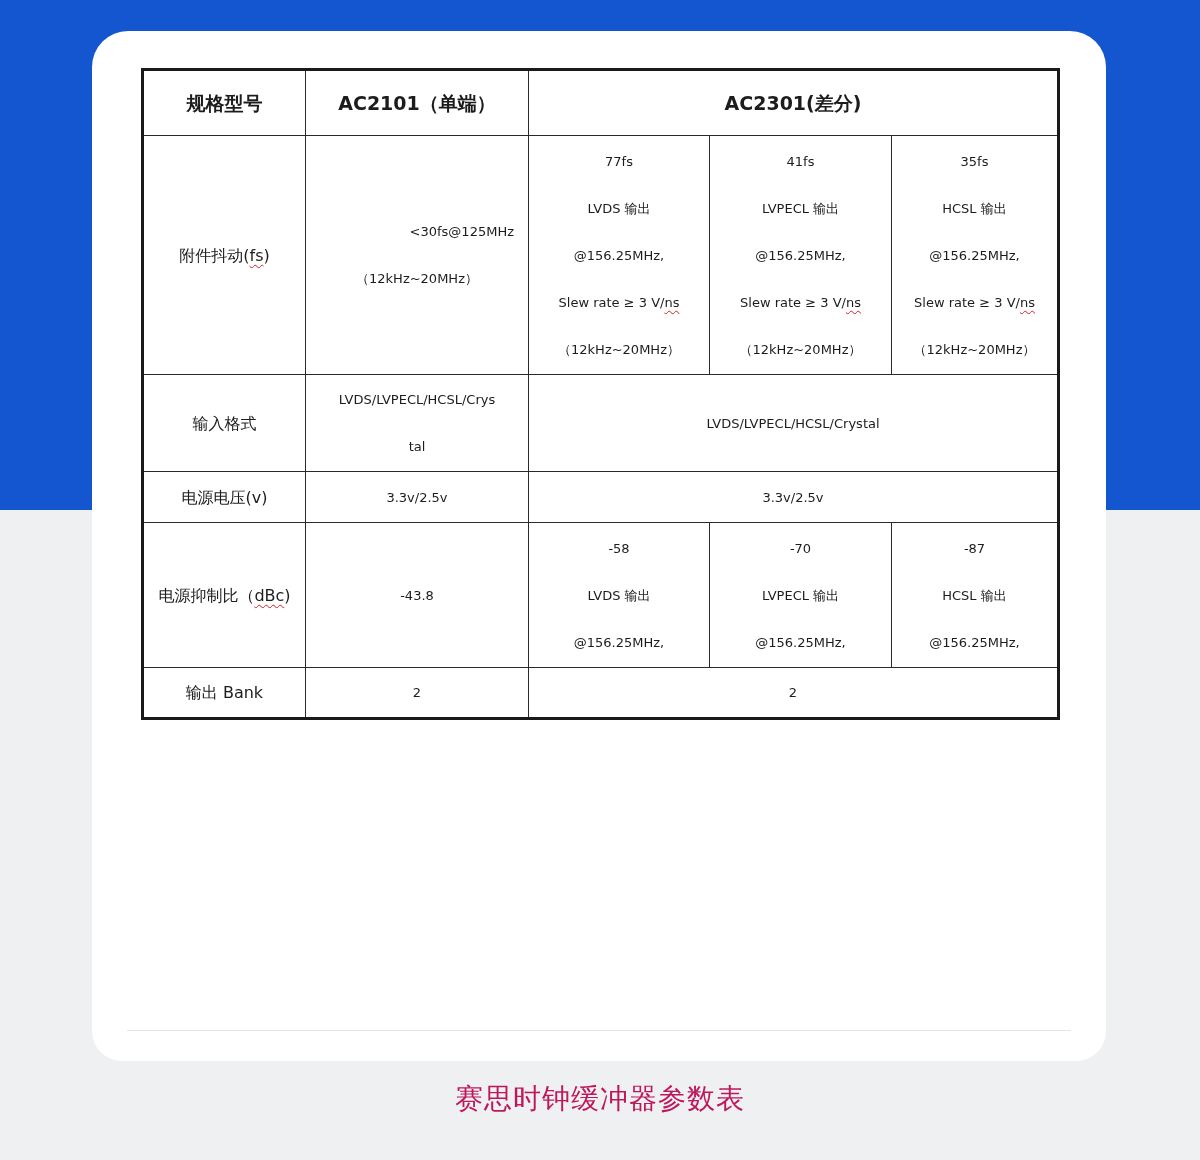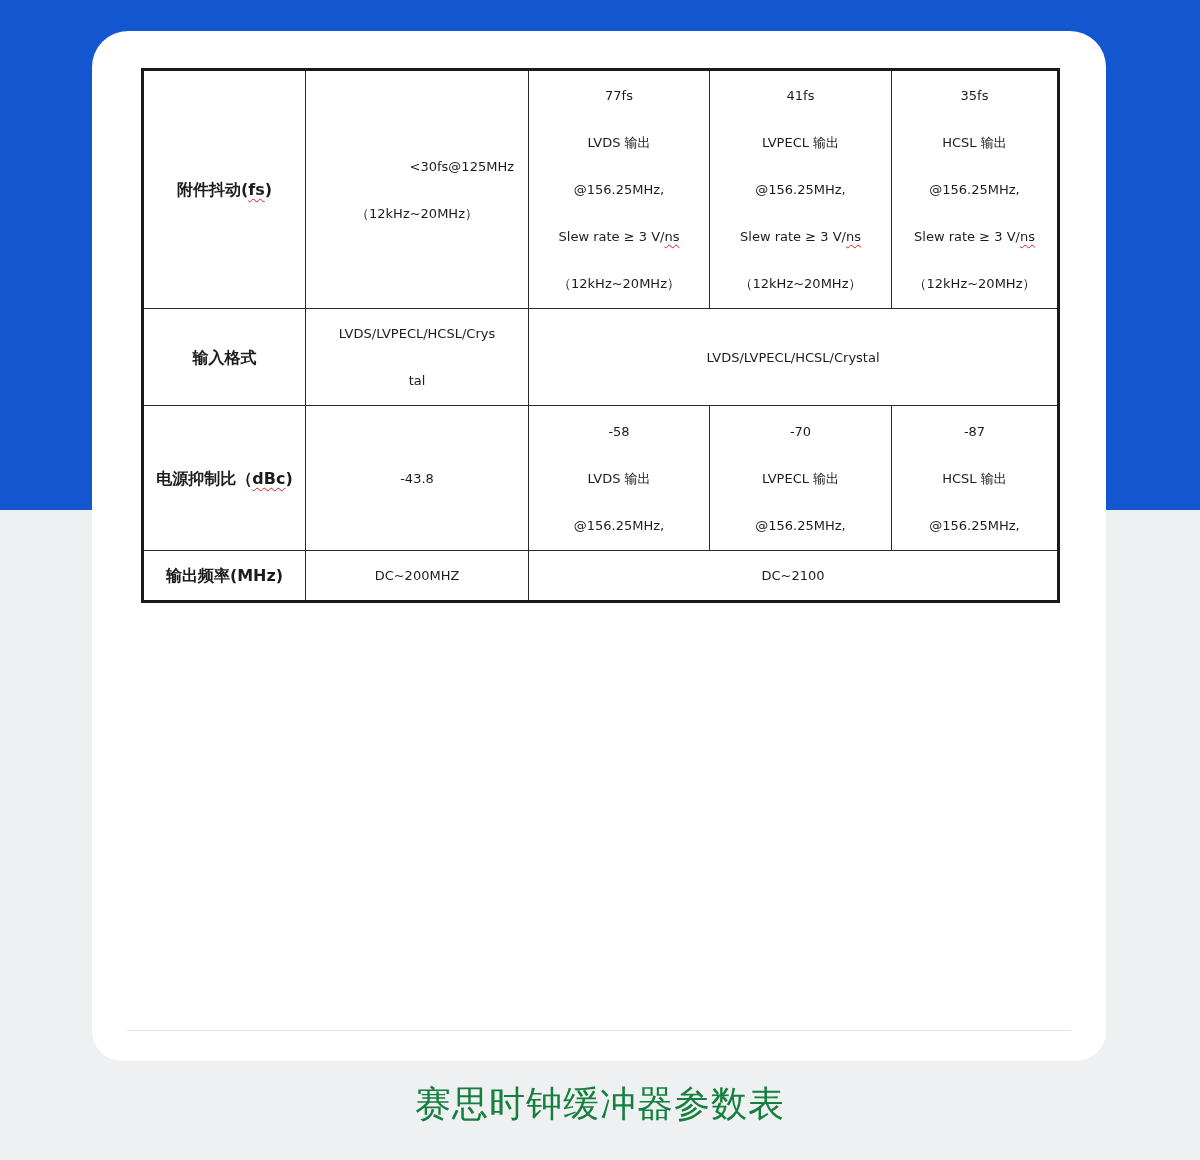--- a/index.html
+++ b/index.html
@@ -49,63 +49,67 @@
       vertical-align: middle;
       font-size: 13px;
       padding: 0;
       line-height: 47px;
       color: #1c1c1c;
       overflow: hidden;
       white-space: nowrap;
     }
     table.spec td.label {
       font-size: 16px;
-      font-weight: bold;
     }
     table.spec tr.header td {
       font-weight: bold;
       font-size: 19px;
       height: 64px;
     }
     .line {
       display: block;
       line-height: 47px;
     }
     .squiggle {
       text-decoration: underline wavy #d12020;
       text-decoration-thickness: 1px;
       text-underline-offset: 3px;
     }
     .caption {
       position: absolute;
       left: 0; top: 1080px;
       width: 1200px;
       text-align: center;
-      font-size: 36px;
+      font-size: 28px;
       letter-spacing: 1px;
-      color: #15803d;
+      color: #be185d;
     }
   </style>
 </head>
 <body>
 
 <div class="blue-band"></div>
 <div class="card"></div>
 <div class="card-rule"></div>
 
 <table class="spec">
   <colgroup>
     <col style="width:163px">
     <col style="width:223px">
     <col style="width:181px">
     <col style="width:182px">
     <col style="width:167px">
   </colgroup>
 
   <tbody>
+      <tr class="header">
+    <td>规格型号</td>
+    <td>AC2101（单端）</td>
+    <td colspan="3">AC2301(差分)</td>
+  </tr>
 
   <tr style="height:239px">
     <td class="label"><span>附件抖动(</span><span class="squiggle">fs</span><span>)</span></td>
     <td>
       <span class="line" style="text-align:justify;padding:0 14px;display:flex;justify-content:flex-end;">
         <span>&lt;30fs</span>
         <span>@125MHz</span>
       </span>
       <span class="line">（12kHz~20MHz）</span>
     </td>
@@ -135,20 +139,25 @@
 
   <tr style="height:97px">
     <td class="label">输入格式</td>
     <td>
       <span class="line">LVDS/LVPECL/HCSL/Crys</span>
       <span class="line">tal</span>
     </td>
     <td colspan="3">LVDS/LVPECL/HCSL/Crystal</td>
   </tr>
 
+  <tr style="height:51px">
+    <td class="label">电源电压(v)</td>
+    <td>3.3v/2.5v</td>
+    <td colspan="3">3.3v/2.5v</td>
+  </tr>
 
   <tr style="height:145px">
     <td class="label"><span>电源抑制比（</span><span class="squiggle">dBc</span><span>)</span></td>
     <td>-43.8</td>
     <td>
       <span class="line">-58</span>
       <span class="line">LVDS 输出</span>
       <span class="line">@156.25MHz,</span>
     </td>
     <td>
@@ -158,24 +167,24 @@
     </td>
     <td>
       <span class="line">-87</span>
       <span class="line">HCSL 输出</span>
       <span class="line">@156.25MHz,</span>
     </td>
   </tr>
 
 
 
+  <tr style="height:51px">
+    <td class="label">输出 Bank</td>
+    <td>2</td>
+    <td colspan="3">2</td>
+  </tr>
 
-  <tr style="height:51px">
-    <td class="label">输出频率(MHz)</td>
-    <td>DC~200MHZ</td>
-    <td colspan="3">DC~2100</td>
-  </tr>
 
 
 </tbody>
   </table>
 
 <div class="caption">赛思时钟缓冲器参数表</div>
 
 </body></html>

